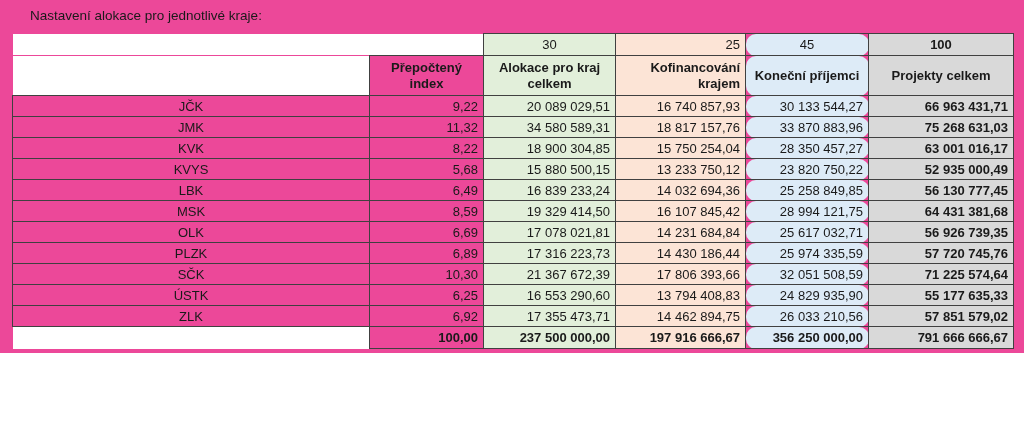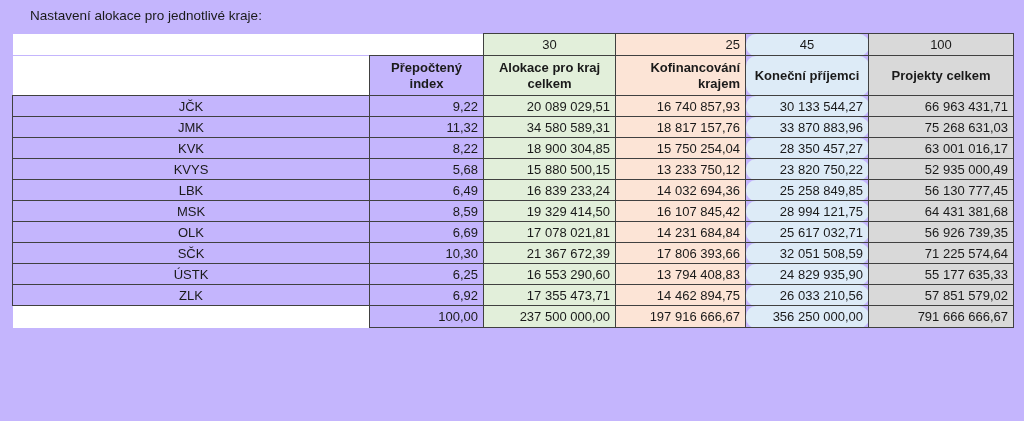--- a/index.html
+++ b/index.html
@@ -4,22 +4,22 @@
 <style>
   html, body {
     margin: 0; padding: 0;
     background: #ffffff;
     font-family: "Liberation Sans", sans-serif;
     color: #1a1a1a;
   }
   .page {
     position: relative;
     width: 1024px;
-    height: 421px;
-    background: #c4b5fd;
+    height: 353px;
+    background: #ec4899;
     overflow: hidden;
   }
   .title {
     position: absolute;
     left: 30px;
     top: 8px;
     font-size: 13.5px;
     color: #1a1a1a;
   }
   table.alloc {
@@ -35,21 +35,21 @@
     vertical-align: middle;
     overflow: hidden;
     white-space: nowrap;
   }
   
   td.b  { border: 1px solid #404040; }
   
   td.nb { border: none; background: #ffffff; }
   td.c  { text-align: center; }
   td.r  { text-align: right; }
-  .bold { font-weight: normal; }
+  .bold { font-weight: bold; }
   td.green  { background: #e2efda; margin-left: 28px; }
   td.orange { background: #fce4d6; text-align: right; }
   td.blue   { background: #ddebf7; border-radius: 10px; }
   td.gray   { background: #d9d9d9; }
   tr.r-pct  { height: 22px; }
   tr.r-hdr  { height: 40px; }
   tr.r-data { height: 21px; padding-left: 20px; }
   tr.r-tot  { height: 22px; }
   tr.r-hdr td {
     white-space: normal;
@@ -142,20 +142,28 @@
     </tr>
     <tr class="r-data">
       <td class="b c">OLK</td>
       <td class="b r">6,69</td>
       <td class="b green r">17 078 021,81</td>
       <td class="b orange r">14 231 684,84</td>
       <td class="b blue r">25 617 032,71</td>
       <td class="b gray r bold">56 926 739,35</td>
     </tr>
     <tr class="r-data">
+      <td class="b c">PLZK</td>
+      <td class="b r">6,89</td>
+      <td class="b green r">17 316 223,73</td>
+      <td class="b orange r">14 430 186,44</td>
+      <td class="b blue r">25 974 335,59</td>
+      <td class="b gray r bold">57 720 745,76</td>
+    </tr>
+    <tr class="r-data">
       <td class="b c">SČK</td>
       <td class="b r">10,30</td>
       <td class="b green r">21 367 672,39</td>
       <td class="b orange r">17 806 393,66</td>
       <td class="b blue r">32 051 508,59</td>
       <td class="b gray r bold">71 225 574,64</td>
     </tr>
     <tr class="r-data">
       <td class="b c">ÚSTK</td>
       <td class="b r">6,25</td>

